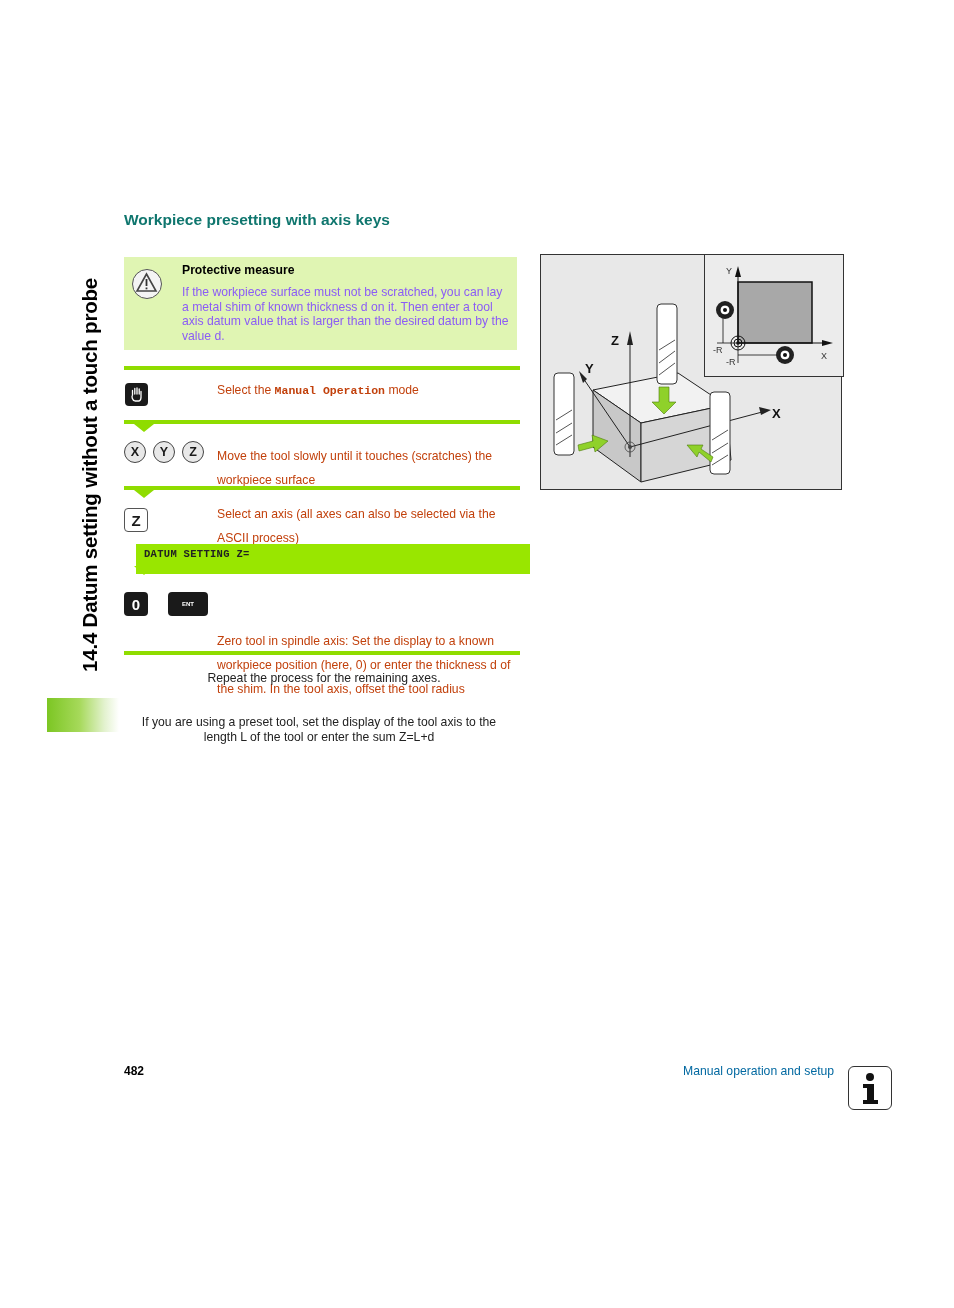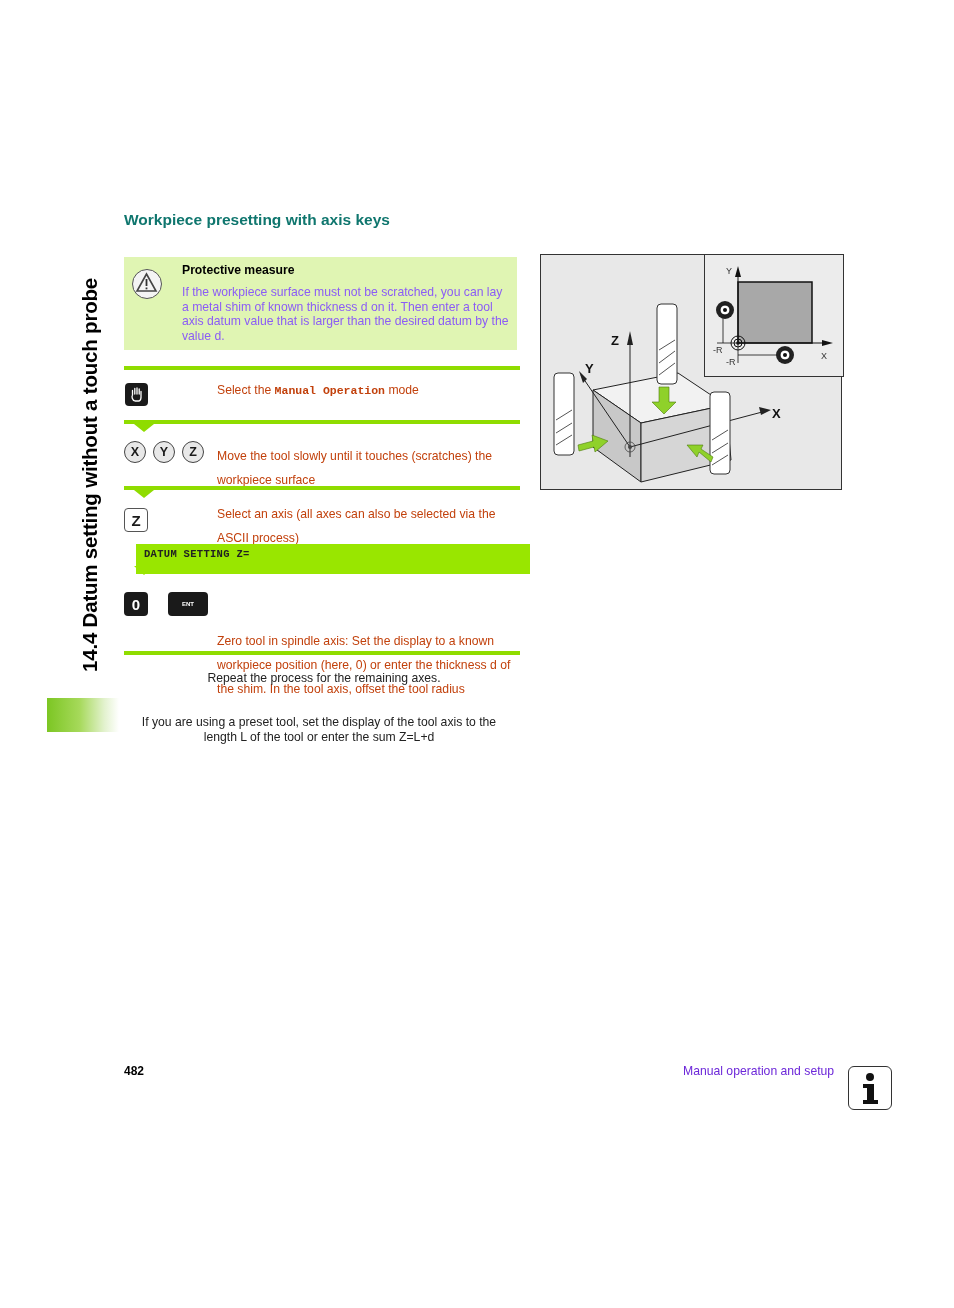--- a/index.html
+++ b/index.html
@@ -39,21 +39,21 @@
 
   .dialog-bar { left:136px; top:544px; width:394px; height:30px; background:#99e600; }
   .dialog-text { left:8px; top:4px; font-family:"Liberation Mono", monospace; font-weight:bold; font-size:10.5px; color:#222; letter-spacing:0.3px; }
 
   .body-text { font-size:12.2px; line-height:14.6px; color:#222;text-align:center; }
 
   .figure { left:540px; top:254px; width:302px; height:236px; border:1px solid #333; background:#e8e8e8; box-sizing:border-box; }
   .inset { left:163px; top:-1px; width:140px; height:123px; border:1px solid #333; background:#ececec; box-sizing:border-box; }
 
   .footer-num { left:124px; top:1064px; font-size:12px; font-weight:bold; color:#000;text-align:right; }
-  .footer-title { left:683px; top:1064px; font-size:12.2px; color:#6d28d9; }
+  .footer-title { left:683px; top:1064px; font-size:12.2px; color:#0369a1; }
   .info-icon { left:848px; top:1066px; width:44px; height:44px; border:1.3px solid #333; border-radius:6px;
     box-sizing:border-box; background:#fff; }
 </style>
 </head>
 <body>
 
 <div class="side-title">14.4 Datum setting without a touch probe</div>
 <div class="abs side-bar"></div>
 
 <div class="abs section-title">Workpiece presetting with axis keys</div>

